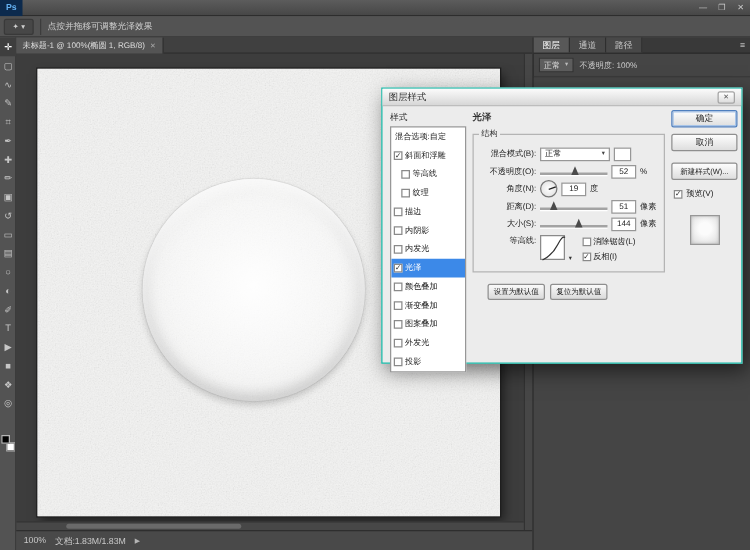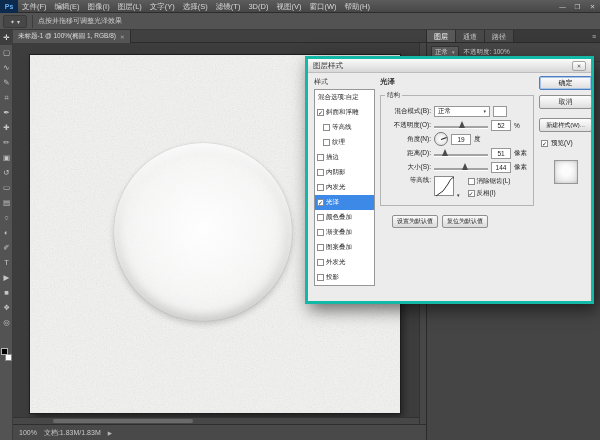--- a/index.html
+++ b/index.html
@@ -56,22 +56,22 @@
 .ptab{font-size:7px;color:#c9c9c9;line-height:13px;padding:0 7px;background:#484848;border-right:1px solid #2e2e2e}
 .ptab.active{background:#585858;color:#fff}
 .panel-menu{margin-left:auto;font-size:7px;color:#b9b9b9;line-height:13px;padding:0 4px}
 .layerctrl{height:19px;display:flex;align-items:center;gap:5px;padding:0 4px;border-bottom:1px solid #373737}
 .blend-select{height:12px;background:#5d5d5d;border:1px solid #333;color:#ddd;font-size:6.5px;
   display:flex;align-items:center;gap:4px;padding:0 3px}
 .blend-select .dd{font-size:5px;color:#bbb}
 .layer-op{font-size:6.5px;color:#ccc;white-space:nowrap}
 .dock-rest{position:absolute;left:0;top:32px;right:0;bottom:0;background:#454545}
 
-.dialog{position:absolute;left:305px;top:56px;width:289px;height:248px;background:#ececec;
-  border:3px solid #14b8a6;box-shadow:4px 6px 16px rgba(0,0,0,.55);z-index:10}
+.dialog{position:absolute;left:305px;top:70px;width:289px;height:221px;background:#ececec;
+  border:1px solid #14b8a6;box-shadow:4px 6px 16px rgba(0,0,0,.55);z-index:10}
 .dlg-title{height:14px;background:linear-gradient(#fbfbfb,#d7d7d7);border-bottom:1px solid #bdbdbd;
   display:flex;align-items:center;padding:0 5px;font-size:7.5px;color:#333}
 .dlg-close{margin-left:auto;width:14px;height:10px;border:1px solid #a5a5a5;border-radius:2px;
   background:linear-gradient(#fff,#ddd);font-size:5.5px;line-height:9px;text-align:center;color:#555}
 .dlg-body{position:relative;width:100%;height:247px}
 
 .styles-col{position:absolute;left:6px;top:4px;width:61px}
 .styles-head{font-size:7px;color:#333;margin-bottom:2px}
 .styles-list{background:#fff;border:1px solid #979797;height:197px;overflow:hidden}
 .sitem{display:flex;align-items:center;height:15px;gap:2px;padding:0 2px;font-size:6.5px;color:#222;cursor:default}
@@ -121,33 +121,20 @@
   background:radial-gradient(circle at 50% 45%, #fbfbfb 30%, #e6e6e6 75%, #d5d5d5 100%);
   box-shadow:inset 0 0 3px rgba(0,0,0,.15)}
 </style>
 </head>
 <body>
 
 <div class="screen">
 
   <header class="menubar">
     <span class="ps-logo">Ps</span>
-    <nav class="menu-items">
-        <span class="menu-item">文件(F)</span>
-        <span class="menu-item">编辑(E)</span>
-        <span class="menu-item">图像(I)</span>
-        <span class="menu-item">图层(L)</span>
-        <span class="menu-item">文字(Y)</span>
-        <span class="menu-item">选择(S)</span>
-        <span class="menu-item">滤镜(T)</span>
-        <span class="menu-item">3D(D)</span>
-        <span class="menu-item">视图(V)</span>
-        <span class="menu-item">窗口(W)</span>
-        <span class="menu-item">帮助(H)</span>
-      </nav>
     <div class="win-controls">
       <span>—</span>
       <span>❐</span>
       <span class="win-close">✕</span>
     </div>
   </header>
 
   <div class="optionsbar">
     <span class="tool-preset">
       <span>✦</span>

